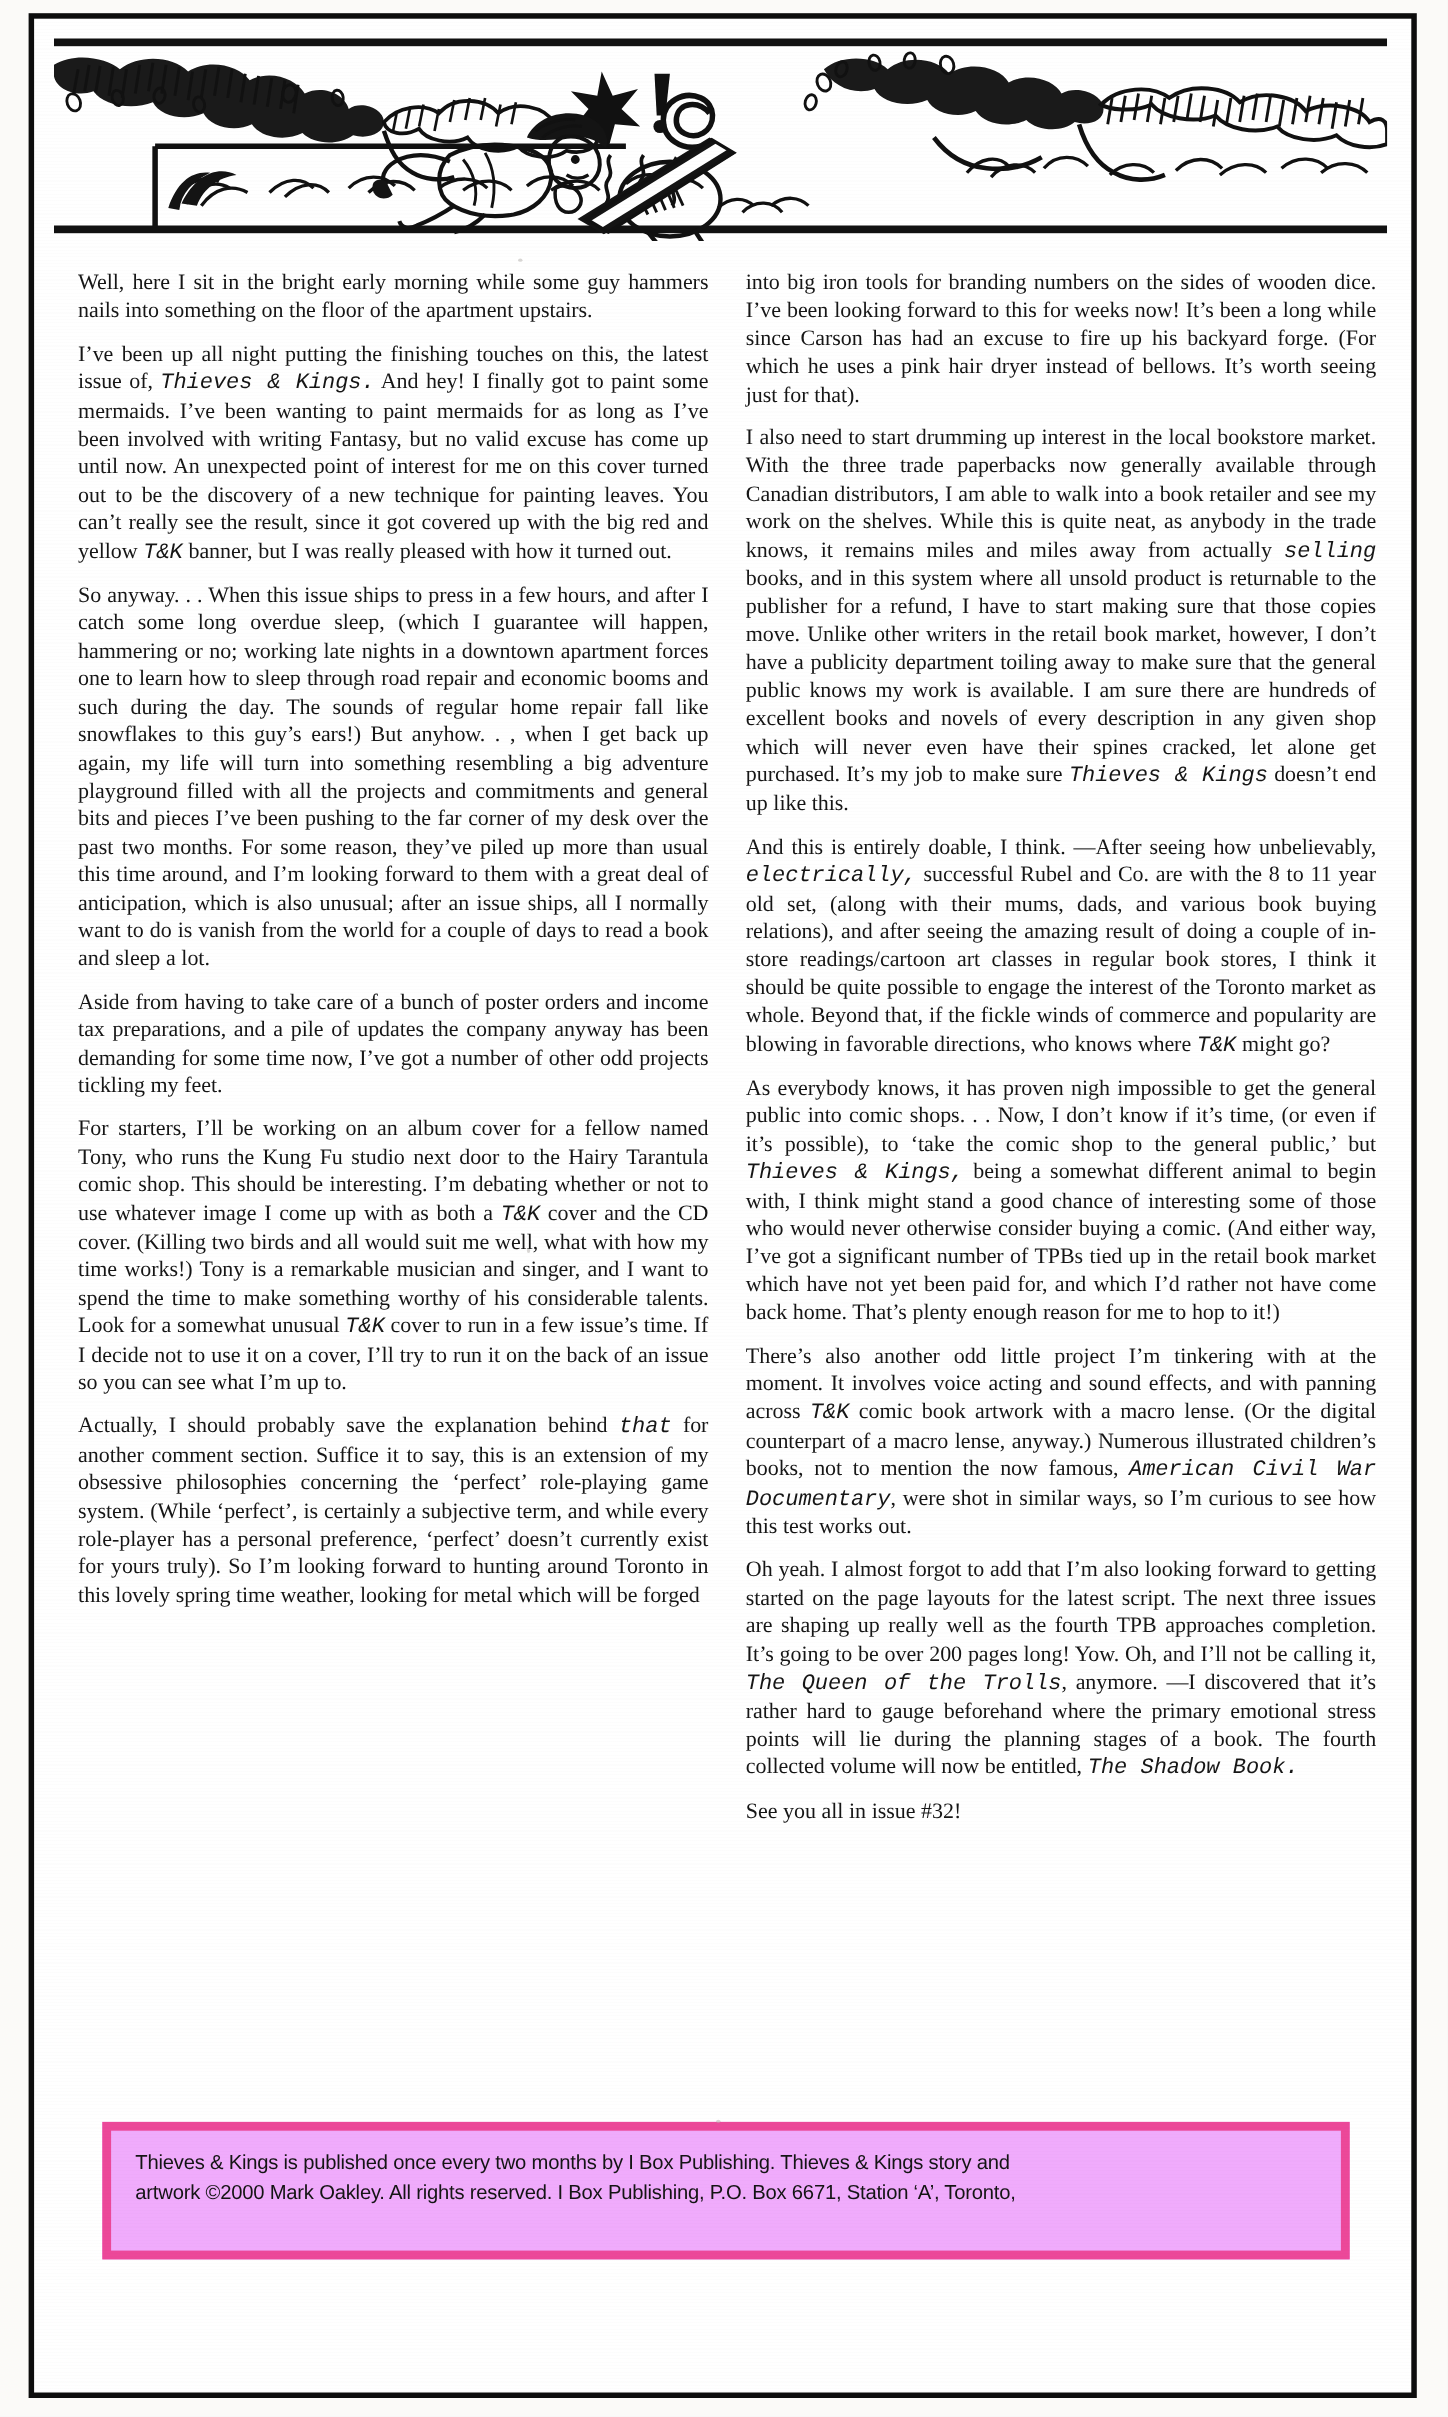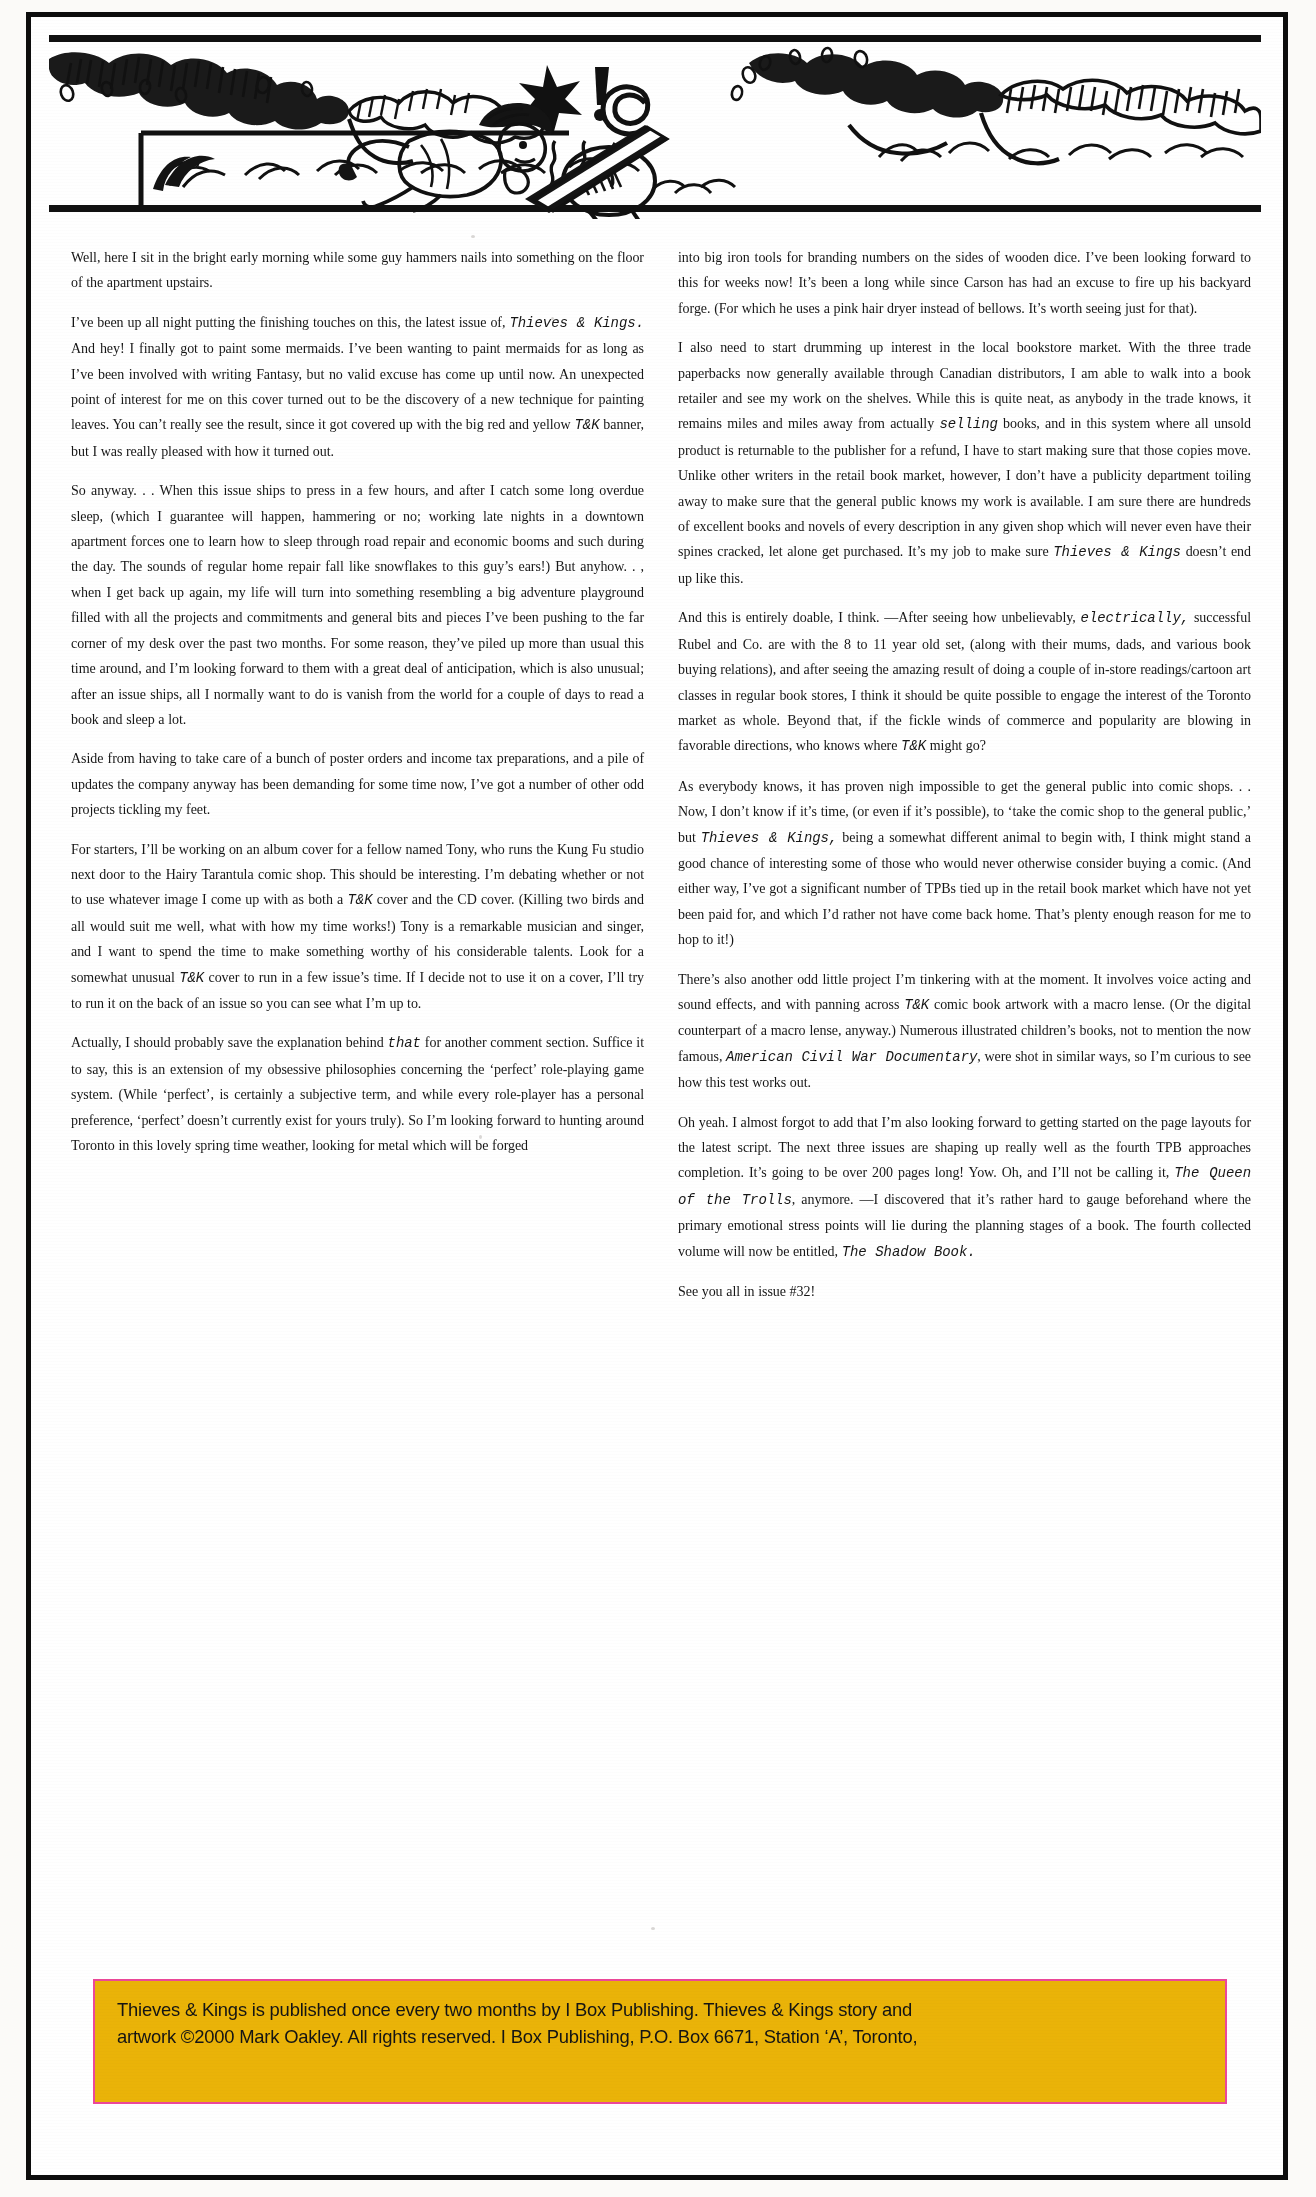--- a/index.html
+++ b/index.html
@@ -58,39 +58,39 @@
     top: 228px;
     width: 1180px;
     display: flex;
     gap: 34px;
   }
   .col {
     width: 573px;
   }
   .col p {
     margin: 0 0 14px 0;
-    font-size: 14px;
+    font-size: 20px;
     line-height: 25.4px;
     text-align: justify;
     color: #161616;
     letter-spacing: -0.05px;
     word-spacing: 0.2px;
   }
   .col p i, .col p em { font-style: italic; font-family: Liberation Mono, monospace; }
 
   
   .credits-box {
     position: absolute;
     left: 62px;
-    top: 1962px;
+    top: 1912px;
     width: 1134px;
     height: 125px;
-    border: 2px solid #ec4899;
+    border: 8px solid #ec4899;
     box-sizing: border-box;
-    background: #eab308;
+    background: #f0abfc;
   }
   .credits-inner {
     padding: 16px 22px 10px 22px;
     font-family: "Liberation Sans", "DejaVu Sans", sans-serif;
     font-size: 18.4px;
     line-height: 26.5px;
     color: #141414;
     letter-spacing: -0.2px;
   }
   .credits-line { white-space: nowrap; }

